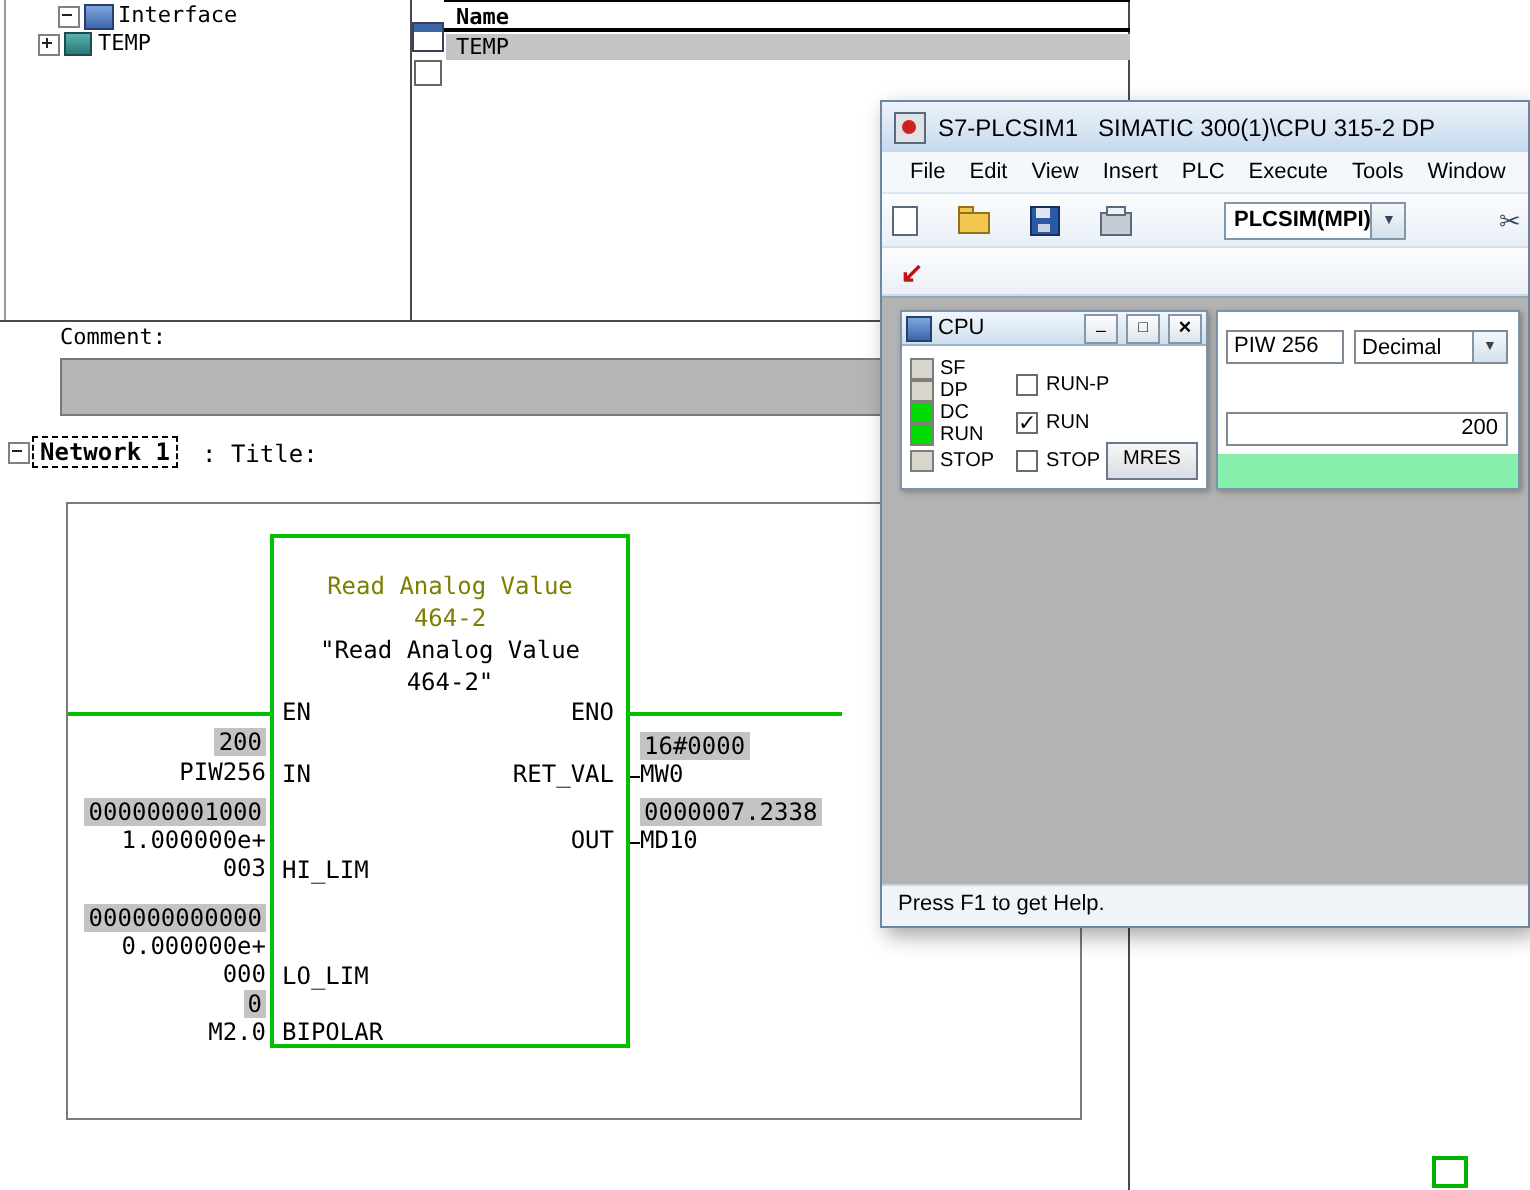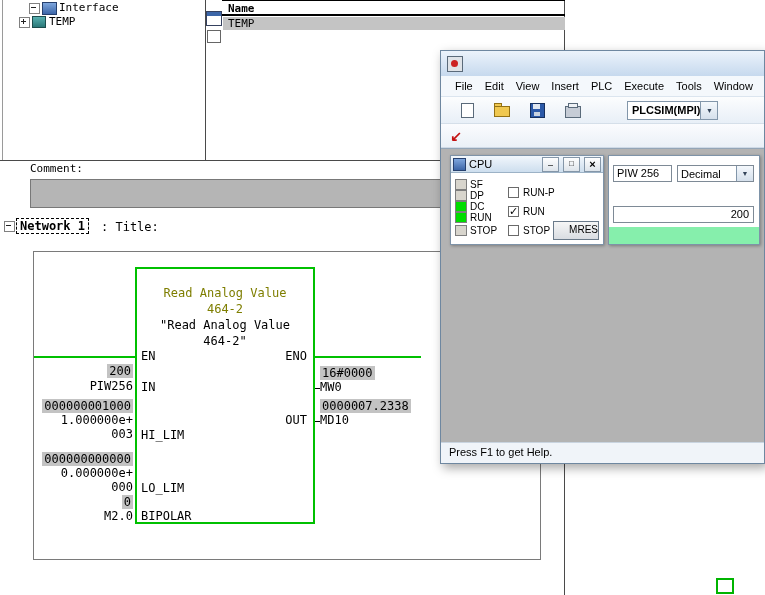--- a/index.html
+++ b/index.html
@@ -76,21 +76,21 @@
     border:1px solid #6e87a0;background:#cddcec;box-sizing:border-box;
     box-shadow:3px 4px 10px rgba(0,0,0,.35);display:flex;flex-direction:column}
   .ps-titlebar{height:25px;flex:0 0 25px;display:flex;align-items:center;gap:6px;padding:0 6px;
     background:linear-gradient(#ecf3fb,#c6d9ee);font-size:12px;overflow:hidden;white-space:pre}
   #ps-appicon{width:14px;height:14px;background:#dfe3e8;border:1px solid #5a6a7a;position:relative;flex:0 0 auto}
   #ps-appicon::before{content:"";position:absolute;left:3px;top:3px;width:7px;height:7px;background:#cc2222;border-radius:50%}
   .ps-menubar{height:20px;flex:0 0 20px;background:#f4f8fc;border-bottom:1px solid #dbe5ef;
     display:flex;align-items:center;padding-left:8px;white-space:nowrap;overflow:hidden}
   .menu-item{padding:2px 6px}
   .ps-toolbar{height:26px;flex:0 0 26px;background:linear-gradient(#fcfdfe,#e8eff7);
-    border-bottom:1px solid #d5dfe9;display:flex;align-items:center;padding-left:20px;gap:20px}
+    border-bottom:1px solid #d5dfe9;display:flex;align-items:center;padding-left:5px;gap:20px}
   .tsep{width:1px;height:16px;background:#b9c6d2;margin:0 3px}
   .ic{width:18px;height:18px;display:flex;align-items:center;justify-content:center;position:relative}
   .ic-page{width:11px;height:13px;background:#fff;border:1px solid #5a6a7a}
   .ic-open{width:14px;height:9px;background:#f0c850;border:1px solid #937114;position:relative;margin-top:3px}
   .ic-open::before{content:"";position:absolute;left:-1px;top:-4px;width:6px;height:2px;background:#f0c850;border:1px solid #937114;border-bottom:none}
   .ic-save{width:13px;height:13px;background:#2b59a8;border:1px solid #16305e;position:relative}
   .ic-save::before{content:"";position:absolute;left:2px;top:0;width:7px;height:5px;background:#dfe6f0}
   .ic-save::after{content:"";position:absolute;left:3px;bottom:1px;width:6px;height:4px;background:#c8d2e0}
   .ic-print{width:14px;height:10px;background:#c6ccd6;border:1px solid #5a6a7a;position:relative;margin-top:4px}
   .ic-print::before{content:"";position:absolute;left:2px;top:-4px;width:8px;height:3px;background:#eef1f5;border:1px solid #5a6a7a}
@@ -127,21 +127,21 @@
   .cw-body{position:relative;background:#fff;height:calc(100% - 17px)}
   .led-row{position:absolute;left:4px;display:flex;align-items:center;gap:3px;font-size:10px}
   .led{width:10px;height:9px;background:#d8d5cd;border:1px solid #7e7e7e}
   .led.on{background:#00dc00}
   #led-sf{top:6px}#led-dp{top:17px}#led-dc{top:28px}#led-run{top:39px}#led-stop{top:52px}
   .cb-row{position:absolute;left:57px;display:flex;align-items:center;gap:4px;font-size:10px}
   .cb{width:11px;height:11px;background:#fff;border:1px solid #6a6a6a;position:relative;box-sizing:border-box}
   .cb.on::before{content:"✓";position:absolute;left:0;top:-2px;font-size:11px}
   #cb-runp{top:14px}#cb-run{top:33px}#cb-stop{top:52px}
   #mres-btn{position:absolute;right:4px;bottom:4px;width:44px;height:17px;border:1px solid #6a7a8a;
-    background:linear-gradient(#f6f6f6,#d9dde2);font-size:10px;text-align:right;line-height:15px}
+    background:linear-gradient(#f6f6f6,#d9dde2);font-size:10px;text-align:center;line-height:15px}
   .field{position:absolute;background:#fff;border:1px solid #7e8a96;font-size:11px;box-sizing:border-box;padding:1px 3px}
   #piw-addr{left:4px;top:9px;width:59px;height:17px}
   #piw-format{left:68px;top:9px;width:77px;height:17px;display:flex;align-items:center;padding:0 0 0 3px}
   #piw-value{left:4px;top:50px;width:141px;height:17px;text-align:right;padding-right:4px}
 </style>
 </head>
 <body>
 
 <div id="app">
 
@@ -187,20 +187,21 @@
   <div class="abs blk mono olive" id="blk3">464-2</div>
   <div class="abs blk mono" id="blk4">"Read Analog Value</div>
   <div class="abs blk mono" id="blk5">464-2"</div>
 
   <div class="abs pin mono" id="pin-en">EN</div>
   <div class="abs pin mono" id="pin-in">IN</div>
   <div class="abs pin mono" id="pin-hi">HI_LIM</div>
   <div class="abs pin mono" id="pin-lo">LO_LIM</div>
   <div class="abs pin mono" id="pin-bip">BIPOLAR</div>
   <div class="abs pin-r mono" id="pin-eno">ENO</div>
+  <div class="abs pin-r mono" id="pin-ret">RET_VAL</div>
   <div class="abs pin-r mono" id="pin-out">OUT</div>
 
   <div class="abs lgrp mono" id="g-in-val"><span class="val">200</span></div>
   <div class="abs lgrp mono" id="g-in-op">PIW256</div>
   <div class="abs lgrp mono" id="g-hi-val"><span class="val">000000001000</span></div>
   <div class="abs lgrp mono" id="g-hi-op1">1.000000e+</div>
   <div class="abs lgrp mono" id="g-hi-op2">003</div>
   <div class="abs lgrp mono" id="g-lo-val"><span class="val">000000000000</span></div>
   <div class="abs lgrp mono" id="g-lo-op1">0.000000e+</div>
   <div class="abs lgrp mono" id="g-lo-op2">000</div>
@@ -212,20 +213,21 @@
   <div class="abs rgrp mono" id="g-out-val"><span class="val">0000007.2338</span></div>
   <div class="abs rgrp mono" id="g-out-op">MD10</div>
   <div class="abs conn" id="conn-rv"></div>
   <div class="abs conn" id="conn-out"></div>
 
   <div class="abs" id="mini-green"></div>
 
   <div class="abs" id="plcsim">
     <div class="ps-titlebar">
       <span id="ps-appicon"></span>
+      <span>S7-PLCSIM1   SIMATIC 300(1)\CPU 315-2 DP</span>
     </div>
     <div class="ps-menubar">
       <span class="menu-item">File</span>
       <span class="menu-item">Edit</span>
       <span class="menu-item">View</span>
       <span class="menu-item">Insert</span>
       <span class="menu-item">PLC</span>
       <span class="menu-item">Execute</span>
       <span class="menu-item">Tools</span>
       <span class="menu-item">Window</span>

